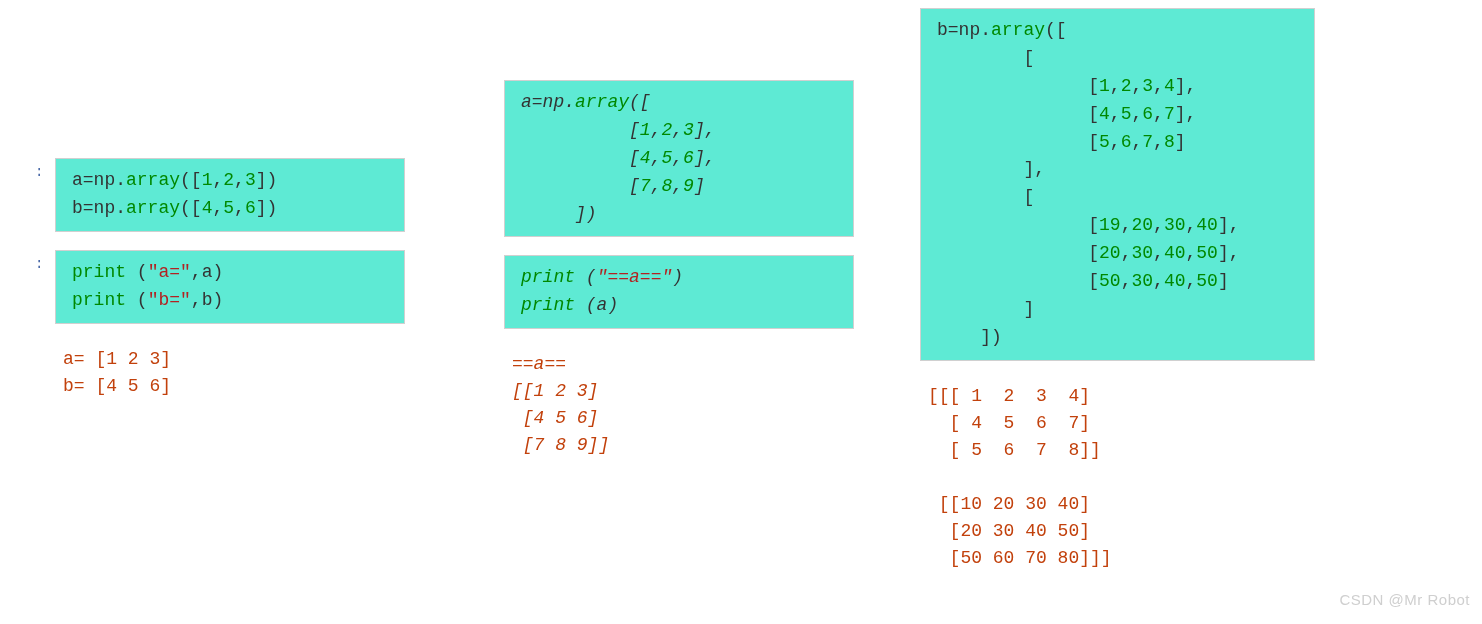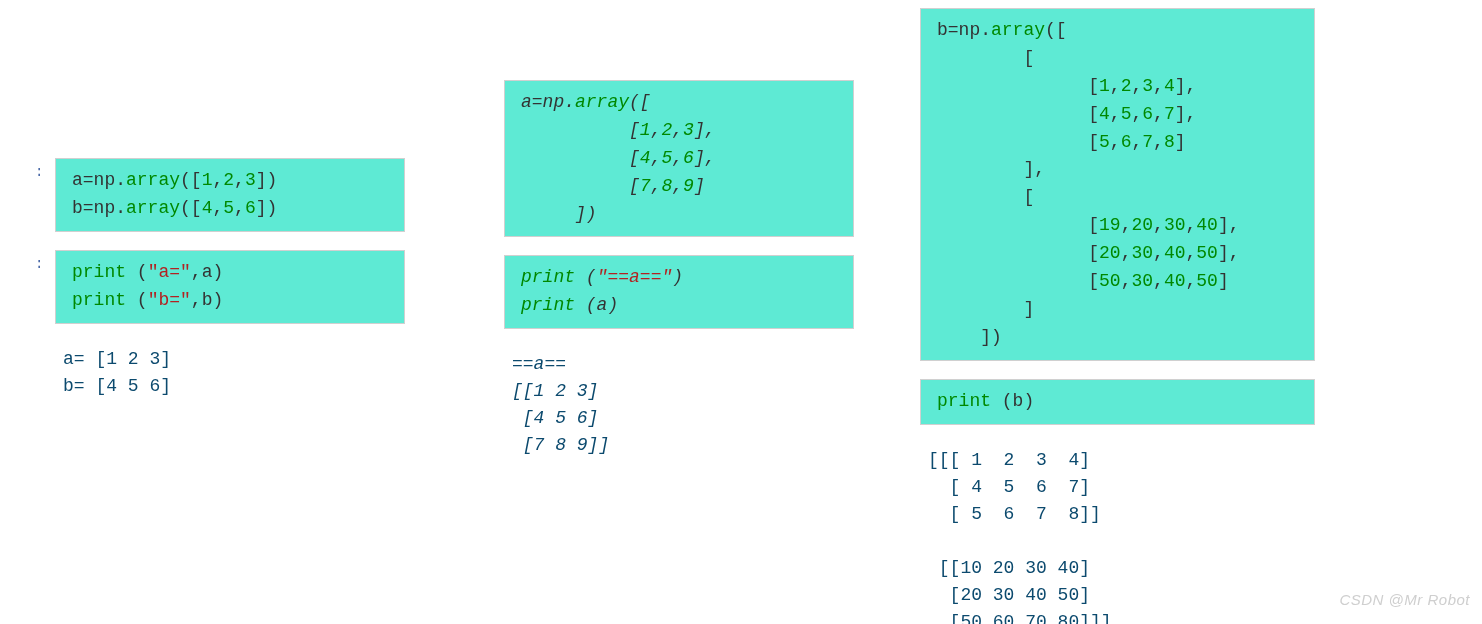--- a/index.html
+++ b/index.html
@@ -41,38 +41,37 @@
     line-height: 1.55;
     white-space: pre;
     font-family: "Courier New", Courier, monospace;
   }
 
   .output {
     padding: 4px 8px 0 8px;
     line-height: 1.5;
     white-space: pre;
     font-family: "Courier New", Courier, monospace;
-    color: #0c4a6e;
+    color: #c2410c;
   }
 
   
   .kw   { color: #008800; }   
   .fn   { color: #008800; }
   .num  { color: #008800; }
   .str  { color: #b22222; }   
 
   .watermark {
     position: absolute;
     right: 12px;
     bottom: 16px;
     font-family: Arial, sans-serif;
     font-size: 15px;
     color: #cfcfcf;
     letter-spacing: 0.5px;
-    font-style: italic;
   }
 </style>
 </head>
 <body>
 
 <div class="col col1">
 
   <div class="cell">
     <span class="prompt-mark">:</span>
     <div class="codebox">a=np.<span class="fn">array</span>([<span class="num">1</span>,<span class="num">2</span>,<span class="num">3</span>])
@@ -120,23 +119,20 @@
               [<span class="num">5</span>,<span class="num">6</span>,<span class="num">7</span>,<span class="num">8</span>]
         ],
         [
               [<span class="num">19</span>,<span class="num">20</span>,<span class="num">30</span>,<span class="num">40</span>],
               [<span class="num">20</span>,<span class="num">30</span>,<span class="num">40</span>,<span class="num">50</span>],
               [<span class="num">50</span>,<span class="num">30</span>,<span class="num">40</span>,<span class="num">50</span>]
         ]
     ])</div>
   </div>
 
-  <div class="cell">
-    <div class="codebox"><span class="kw">print</span> (b)</div>
-  </div>
 
   <div class="output">[[[ 1  2  3  4]
   [ 4  5  6  7]
   [ 5  6  7  8]]
 
  [[10 20 30 40]
   [20 30 40 50]
   [50 60 70 80]]]</div>
 </div>
 

